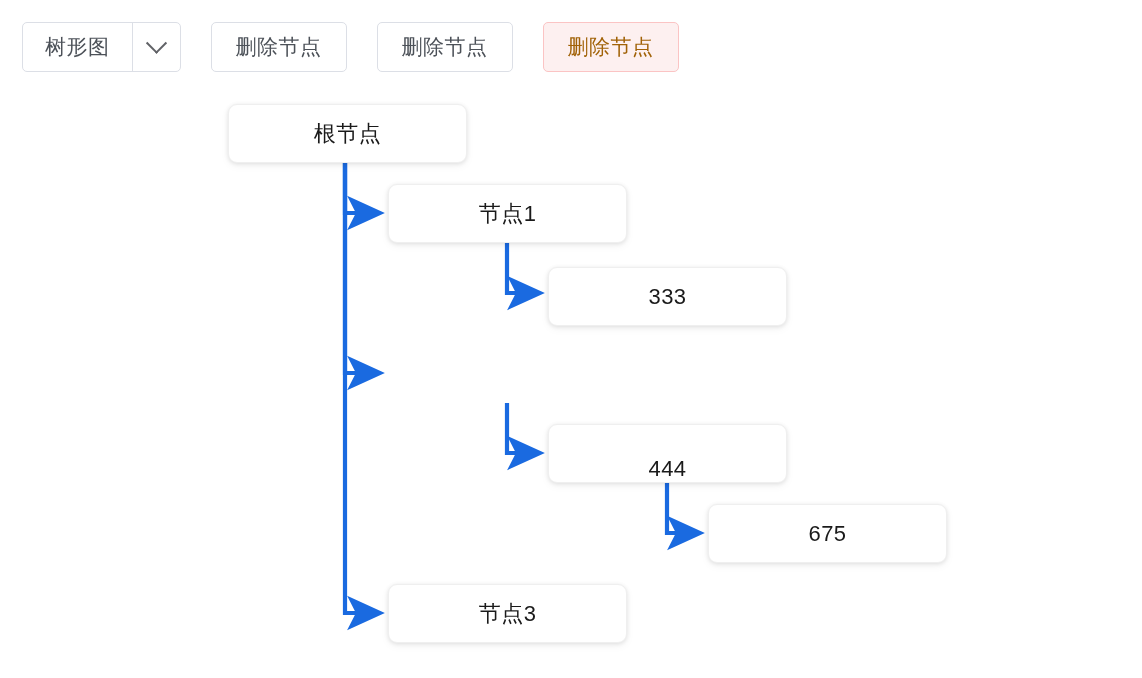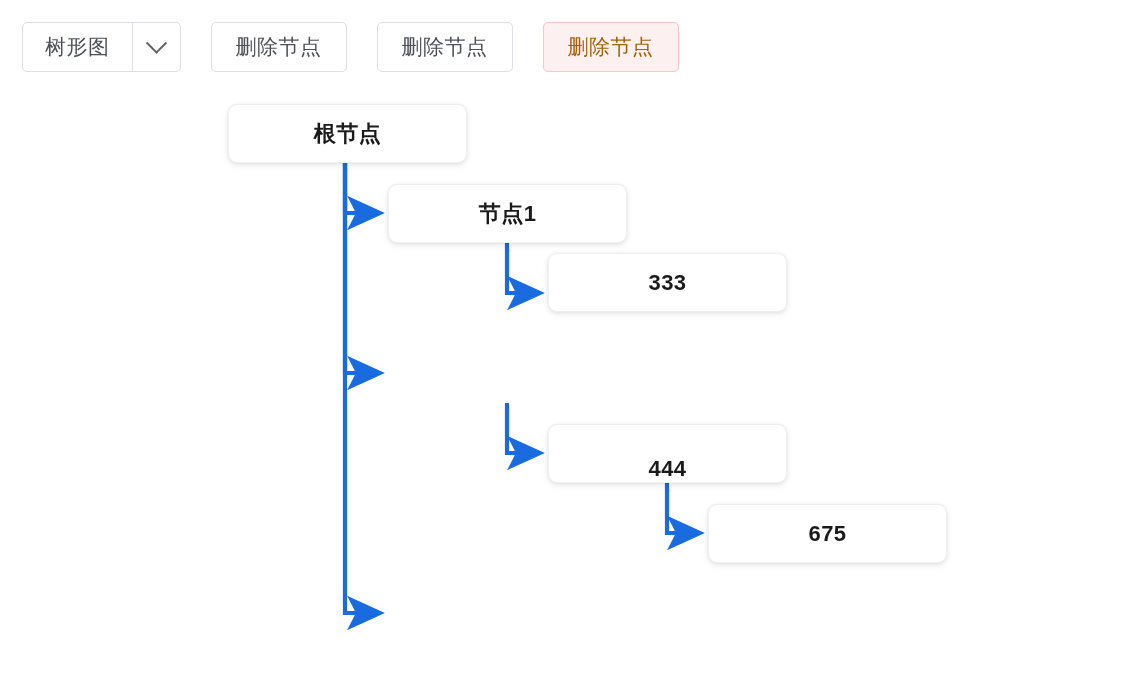--- a/index.html
+++ b/index.html
@@ -90,21 +90,20 @@
     color: #a16207;
   }
 
   
   .tree-canvas {
     position: absolute;
     left: 0;
     top: 86px;
     width: 1004px;
     height: 592px;
-    font-weight: bold;
   }
   .edges-layer {
     position: absolute;
     left: 0;
     top: 0;
     width: 1142px;
     height: 592px;
     pointer-events: none;
   }
 
@@ -174,27 +173,30 @@
   </svg>
 
   <div class="node-box" style="left:228px; top:18px; width:239px;">
     <span class="node-label">根节点</span>
   </div>
 
   <div class="node-box" style="left:388px; top:98px; width:239px;">
     <span class="node-label">节点1</span>
   </div>
 
-  <div class="node-box numeric" style="left:548px; top:167px; width:239px;text-align:center;">
+  <div class="node-box numeric" style="left:548px; top:181px; width:239px;text-align:center;">
     <span class="node-label">333</span>
   </div>
 
 
   <div class="node-box numeric" style="left:548px; top:338px; width:239px;align-items:flex-end;">
     <span class="node-label">444</span>
   </div>
 
   <div class="node-box numeric" style="left:708px; top:418px; width:239px;">
     <span class="node-label">675</span>
   </div>
 
+  <div class="node-box" style="left:388px; top:498px; width:239px;">
+    <span class="node-label">节点3</span>
+  </div>
 
 </div>
 
 </body></html>

